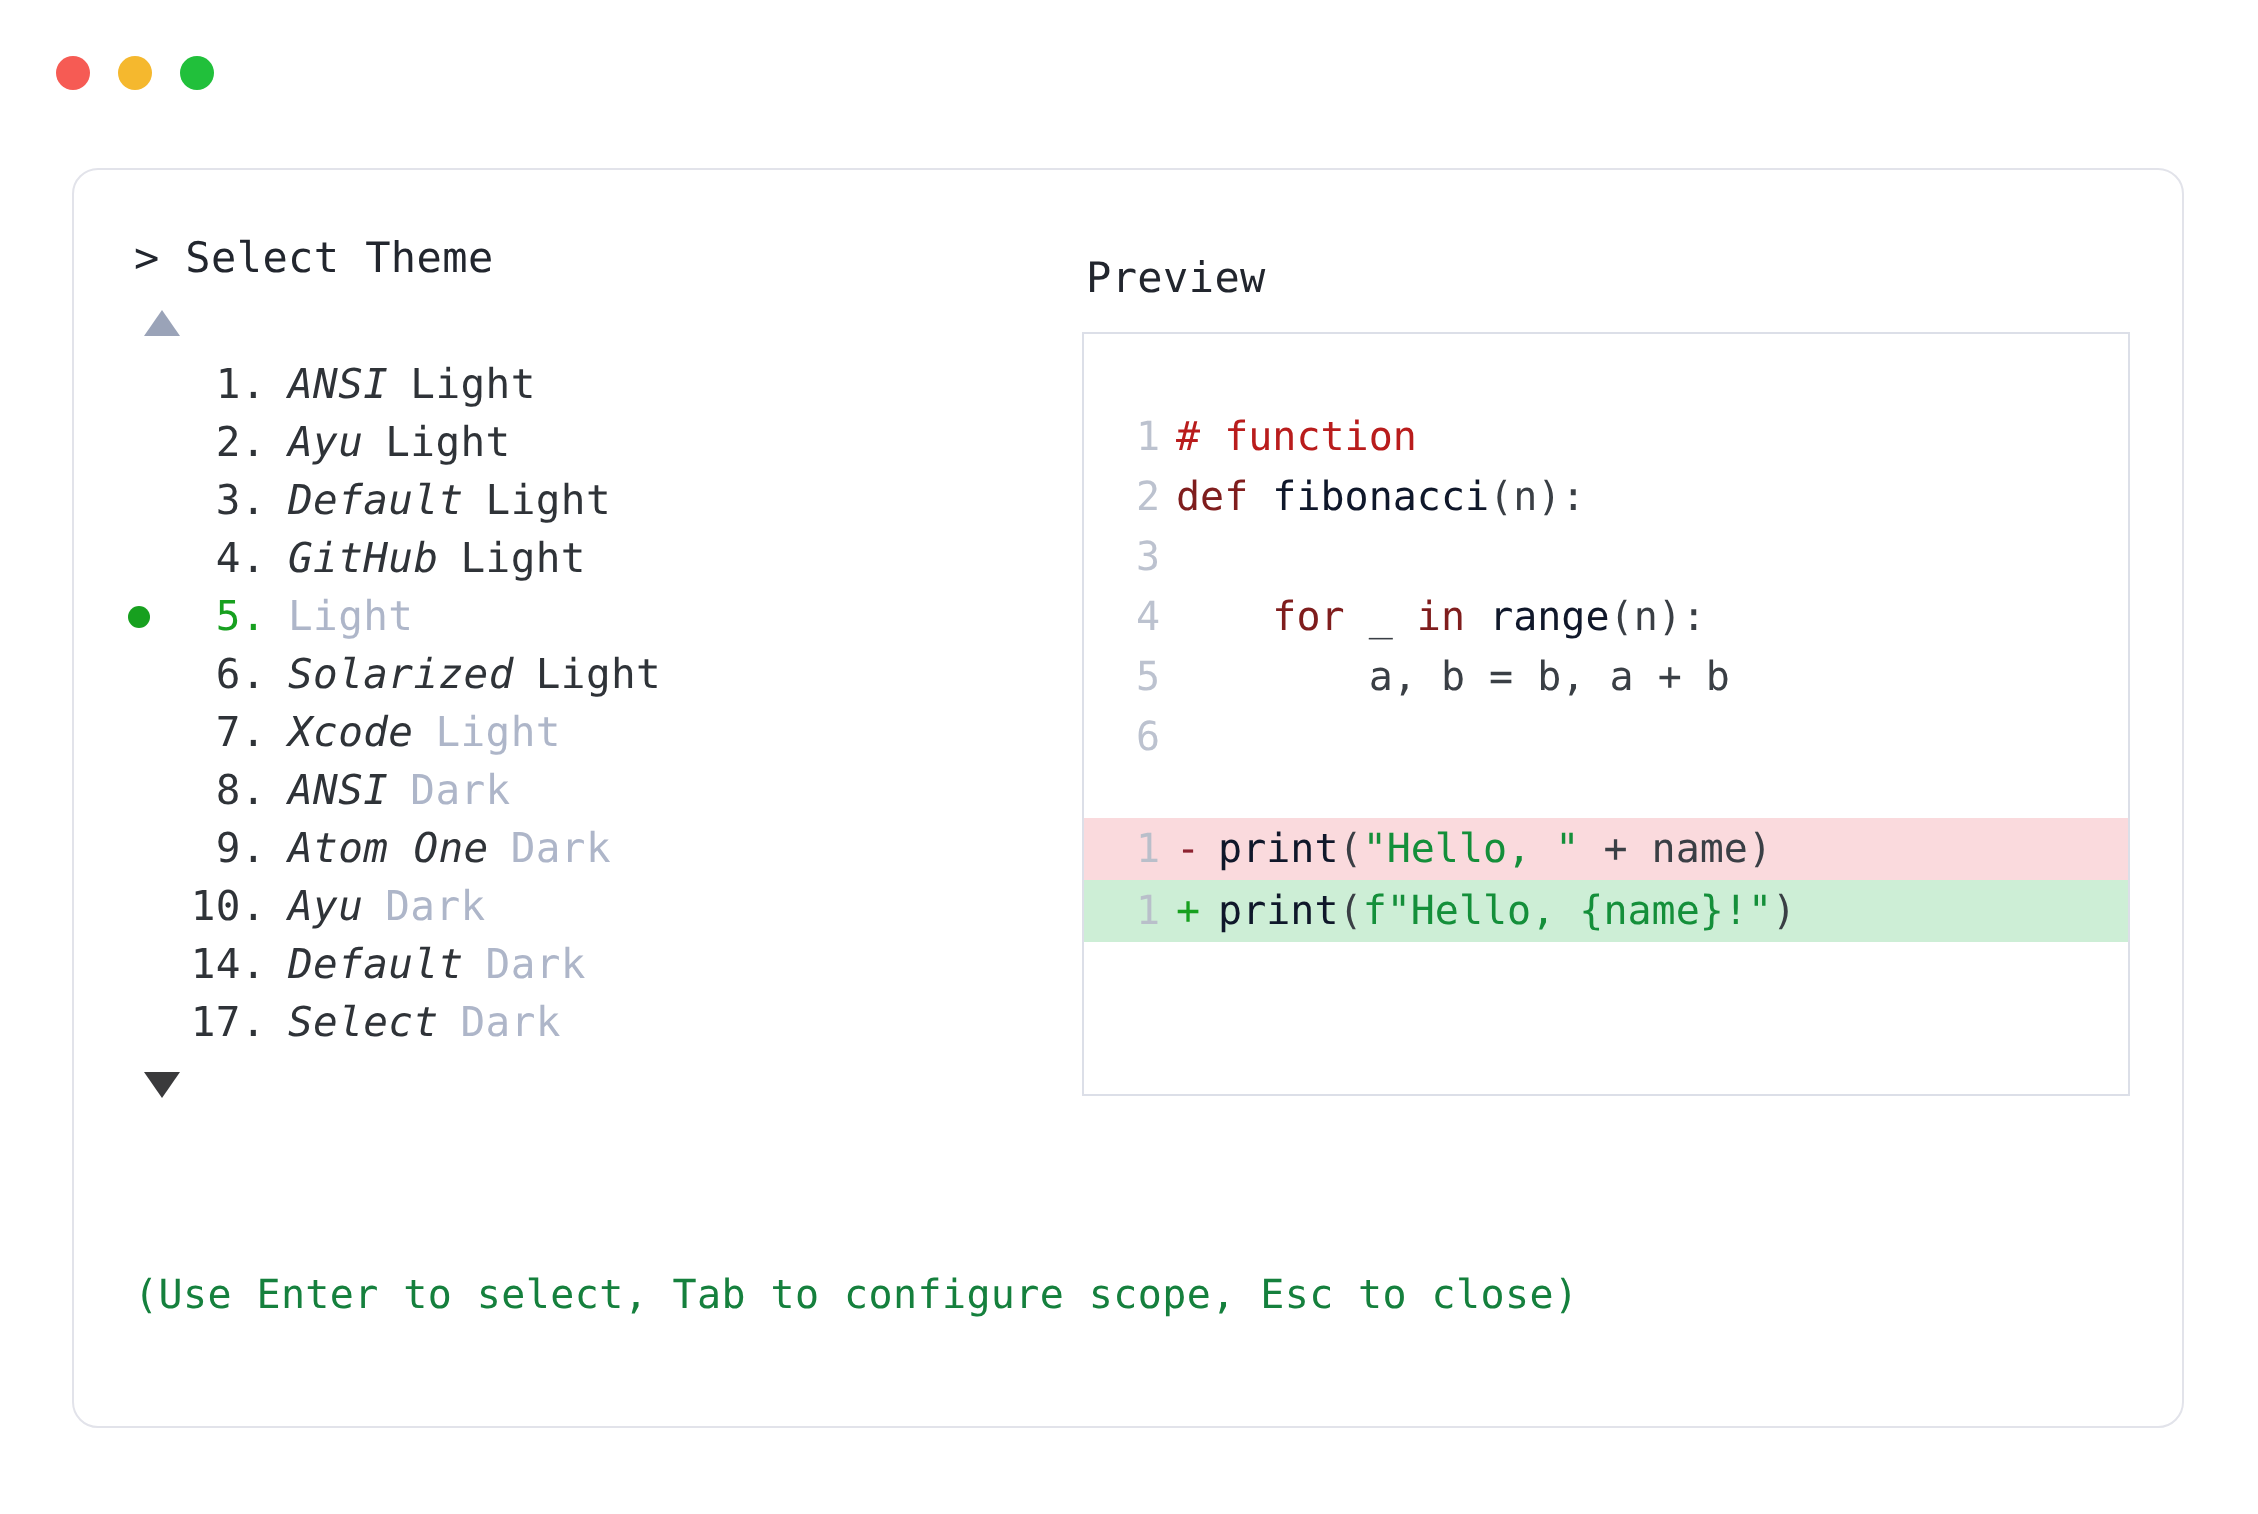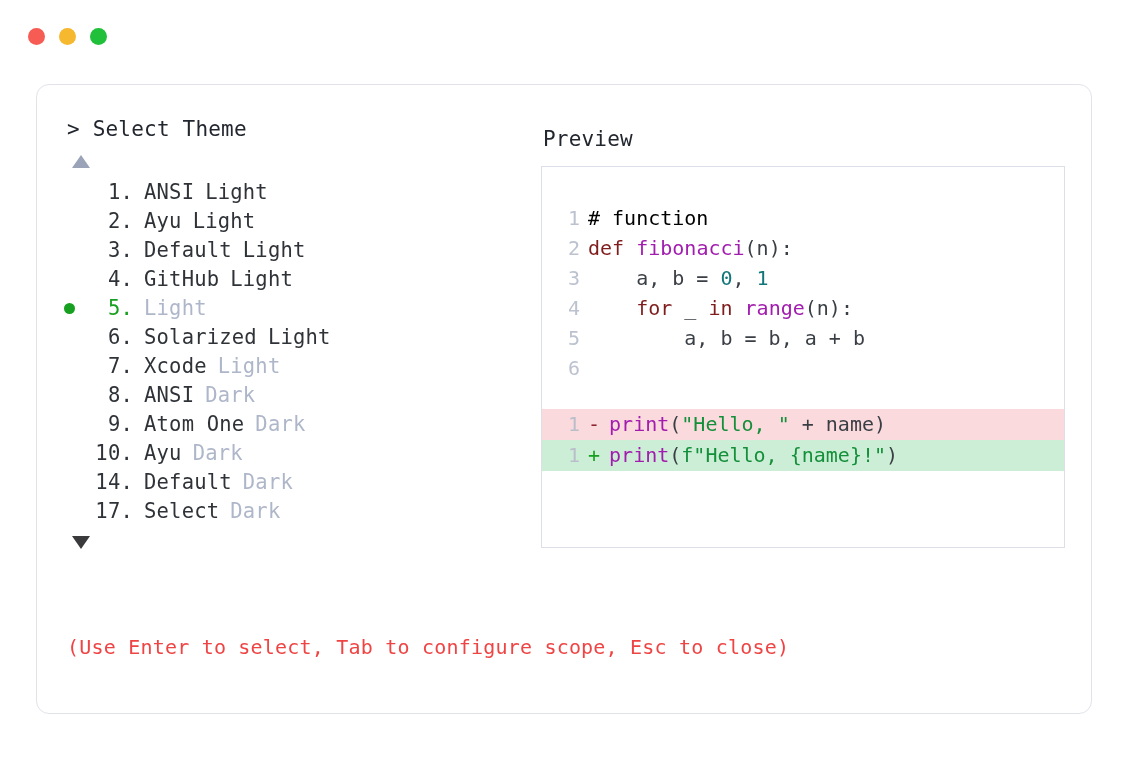--- a/index.html
+++ b/index.html
@@ -132,21 +132,21 @@
     background: #17a01f;
     display: block;
     margin-left: 1px;
   }
   .num {
     width: 46px;
     flex: 0 0 46px;
     text-align: right;
     color: #2f3338;
   }
-  .name { color: #2f3338; padding-left: 11px; }
+  .name { color: #2f3338; padding-left: 11px; font-style: italic; }
   .variant { padding-left: 11px; }
   .variant-strong { color: #2f3338; }
   .variant-muted  { color: #aeb6c9; }
 
   .theme-row.selected .num,
   .theme-row.selected .name { color: #17a01f; }
   .theme-row.selected .variant { color: #aeb6c9; }
 
   
   .preview-panel {
@@ -180,35 +180,35 @@
 
   
   .diff-line { height: 31px; line-height: 31px; }
   .diff-del { background: #fadadd; }
   .diff-add { background: #cdeed6; }
   .diff-del .ln, .diff-add .ln { color: #b9bfca; }
   .sign-del { color: #8d2230; padding-right: 9px; }
   .sign-add { color: #17a01f; padding-right: 9px; }
 
   
-  .tok-comment { color: #000000; }
+  .tok-comment { color: #b91c1c; }
   .tok-kw      { color: #7f1d1d; }
-  .tok-fn      { color: #a21caf; }
+  .tok-fn      { color: #0f172a; }
   .tok-num     { color: #11767a; }
   .tok-str     { color: #148f3a; }
   .tok-plain   { color: #3a3f45; }
 
   
   .hint {
     position: absolute;
     left: 30px;
     bottom: 52px;
     font-size: 20px;
     line-height: 28px;
-    color: #ef4444;
+    color: #15803d;
     letter-spacing: 0.2px;
     white-space: pre;
   }
 </style>
 </head>
 <body>
 
 <div class="window">
 
   <div class="titlebar">
@@ -245,21 +245,21 @@
           <div class="arrow-down"></div>
         </div>
 
         <div class="col-right">
           <div class="preview-label">Preview</div>
 
           <div class="preview-panel">
             <div class="code-area" id="code-area">
                 <div class="code-line"><span class="ln">1</span><span class="code-text"><span class="tok-comment"># function</span></span></div>
                 <div class="code-line"><span class="ln">2</span><span class="code-text"><span class="tok-kw">def </span><span class="tok-fn">fibonacci</span><span class="tok-plain">(n):</span></span></div>
-                <div class="code-line"><span class="ln">3</span><span class="code-text"><span class="tok-plain">    a, b = </span><span class="tok-num">0</span><span class="tok-plain">, </span><span class="tok-num">1</span></span></div>
+                <div class="code-line"><span class="ln">3</span></div>
                 <div class="code-line"><span class="ln">4</span><span class="code-text"><span class="tok-plain">    </span><span class="tok-kw">for</span><span class="tok-plain"> _ </span><span class="tok-kw">in</span><span class="tok-plain"> </span><span class="tok-fn">range</span><span class="tok-plain">(n):</span></span></div>
                 <div class="code-line"><span class="ln">5</span><span class="code-text"><span class="tok-plain">        a, b = b, a + b</span></span></div>
                 <div class="code-line"><span class="ln">6</span></div>
                 <div class="blank-line"></div>
                 <div class="code-line diff-line diff-del"><span class="ln">1</span><span class="sign-del">-</span><span class="code-text"><span class="tok-fn">print</span><span class="tok-plain">(</span><span class="tok-str">"Hello, "</span><span class="tok-plain"> + name)</span></span></div>
                 <div class="code-line diff-line diff-add"><span class="ln">1</span><span class="sign-add">+</span><span class="code-text"><span class="tok-fn">print</span><span class="tok-plain">(</span><span class="tok-str">f"Hello, {name}!"</span><span class="tok-plain">)</span></span></div>
               </div>
           </div>
         </div>
 

